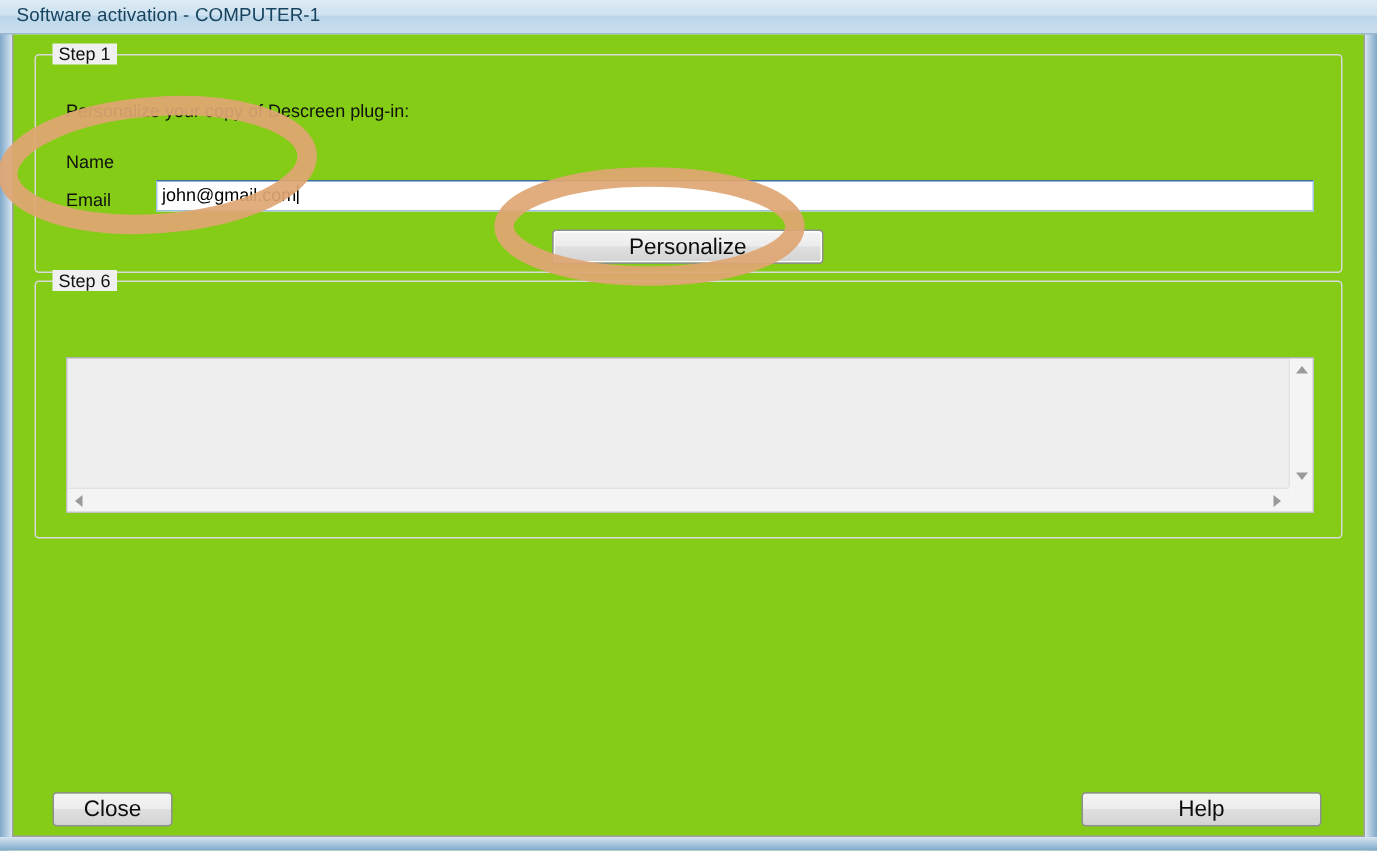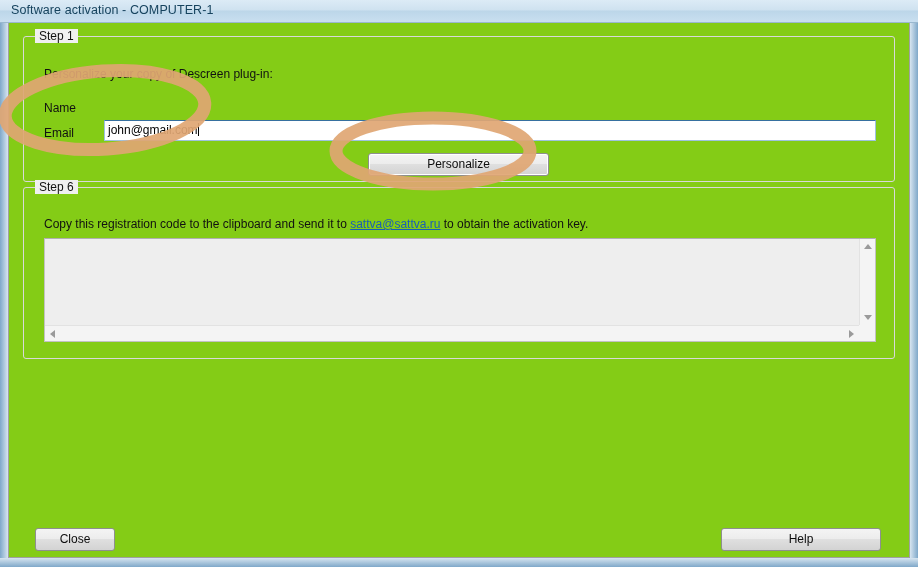--- a/index.html
+++ b/index.html
@@ -132,21 +132,21 @@
   }
 
   
   .btn {
     position: absolute;
     box-sizing: border-box;
     background: linear-gradient(to bottom, #f4f4f4 0%, #ececec 48%, #dfdfdf 50%, #d3d3d3 100%);
     border: 1px solid #8e8f8f;
     border-radius: 3px;
     font-family: "Liberation Sans", sans-serif;
-    font-size: 12px;
+    font-size: 15px;
     color: #0d0d0d;
     text-align: center;
     cursor: default;
     line-height: 21px;
     white-space: nowrap;
   }
   .btn.focused {
     box-shadow: inset 0 0 0 1px #ffffff;
   }
   .btn.disabled {
@@ -283,21 +283,20 @@
 
       <div class="statictext" id="email-label">Email</div>
       <div class="textinput" id="email-input"><span>john@gmail.com</span><span class="caret"></span></div>
 
       <div class="btn focused" id="personalize-btn">Personalize</div>
     </div>
 
     <div class="groupbox" id="group2">
       <div class="group-legend">Step 6</div>
 
-      <div class="statictext" id="step2-desc"><span>Copy this registration code to the clipboard and send it to </span><span class="mail-link">sattva@sattva.ru</span><span> to obtain the activation key.</span></div>
 
       <div class="textarea-wrap" id="step2-area">
         <div class="ta-content"></div>
 
         <div class="vscroll">
           <div class="arrow-btn-top">
             <div class="arrow arrow-up"></div>
           </div>
           <div class="arrow-btn-bottom">
             <div class="arrow arrow-down"></div>

